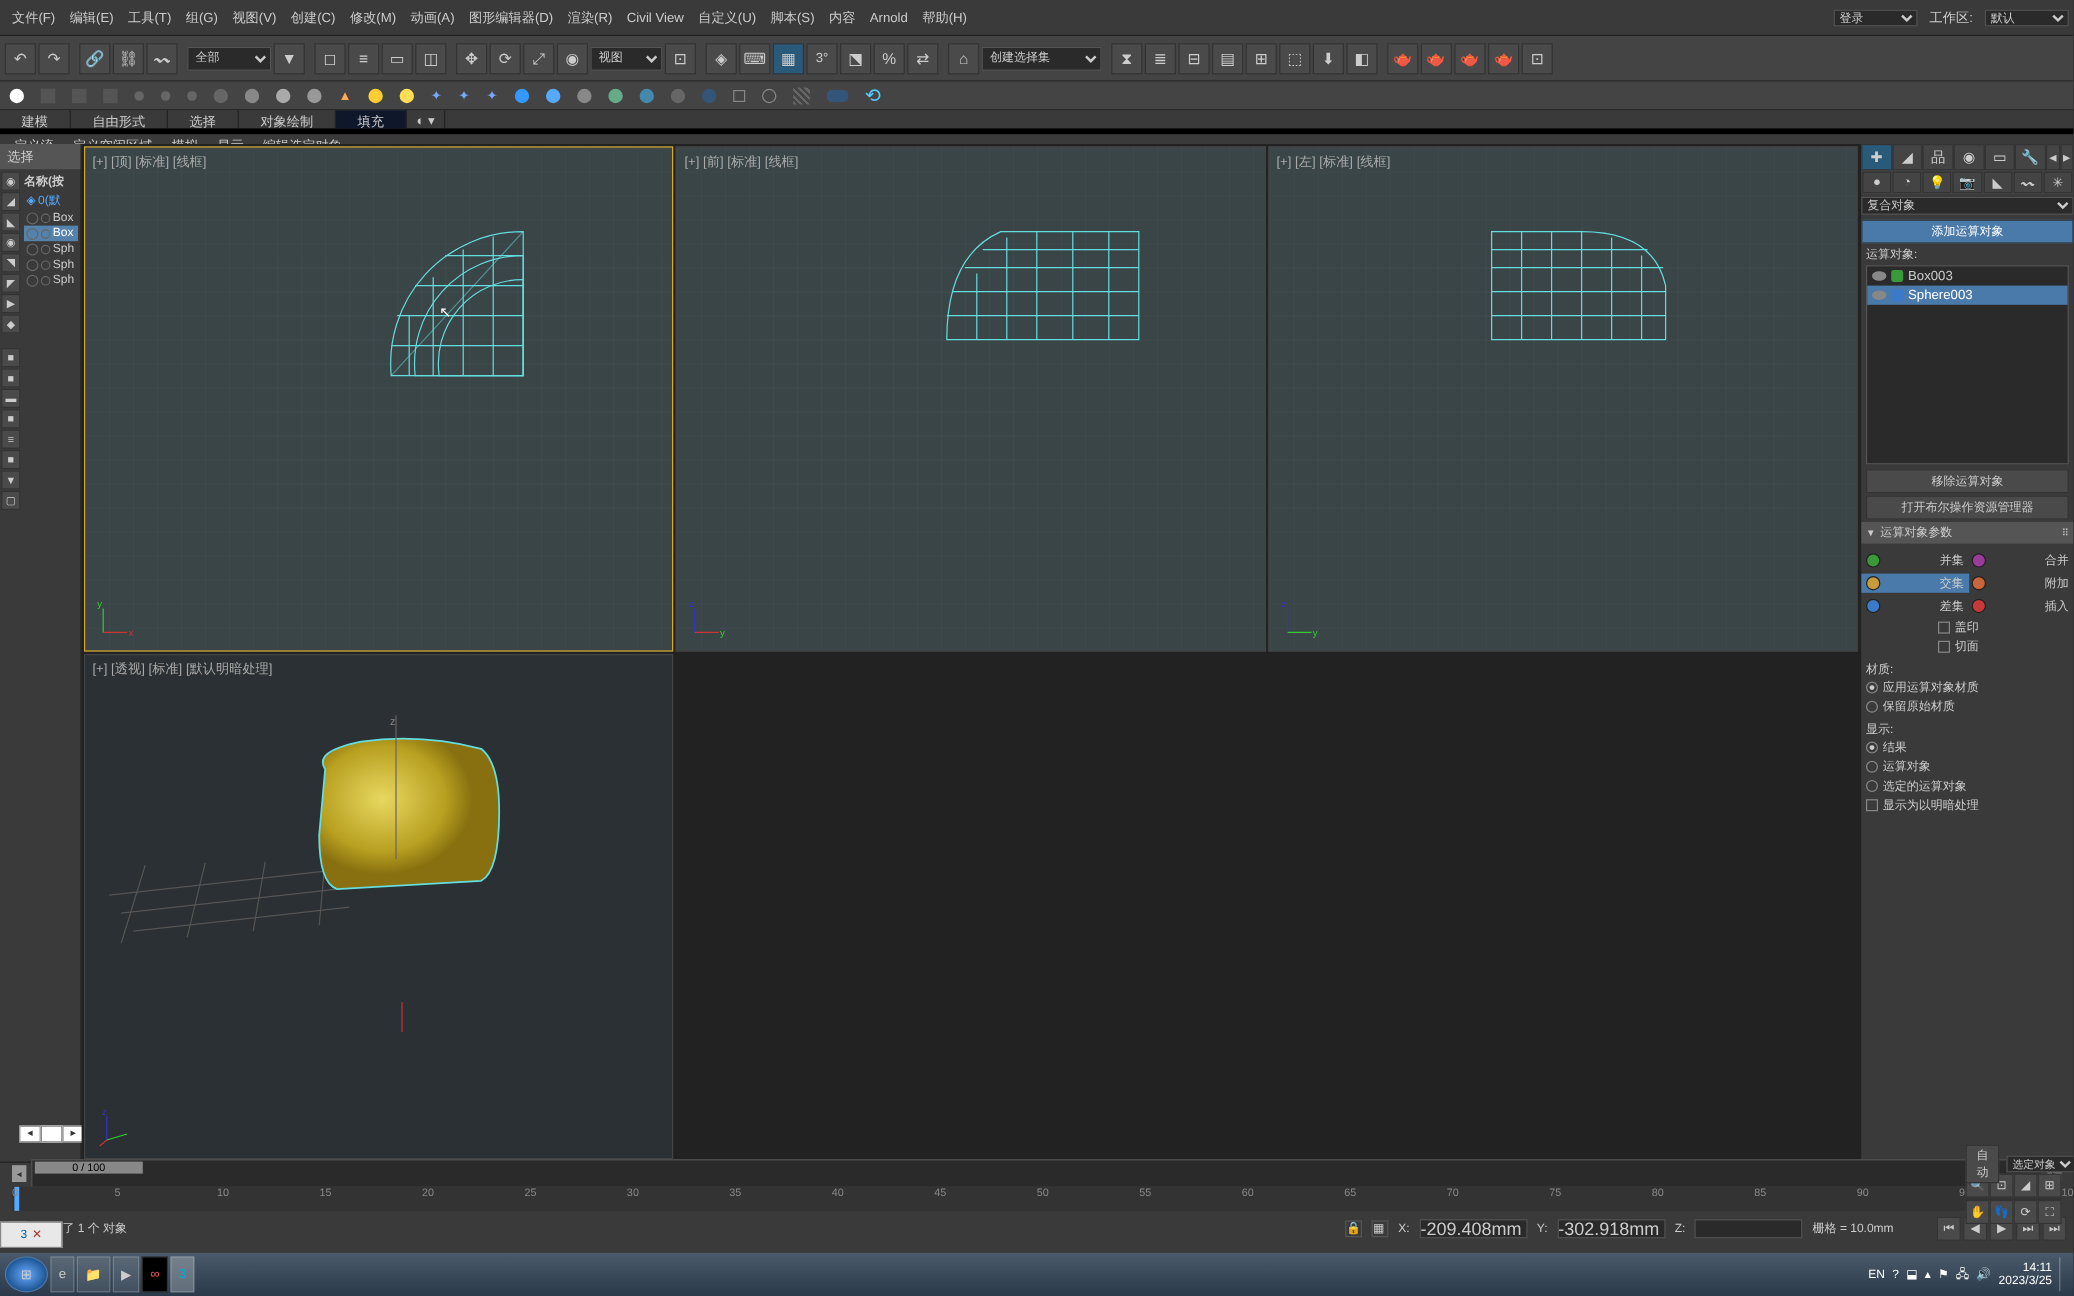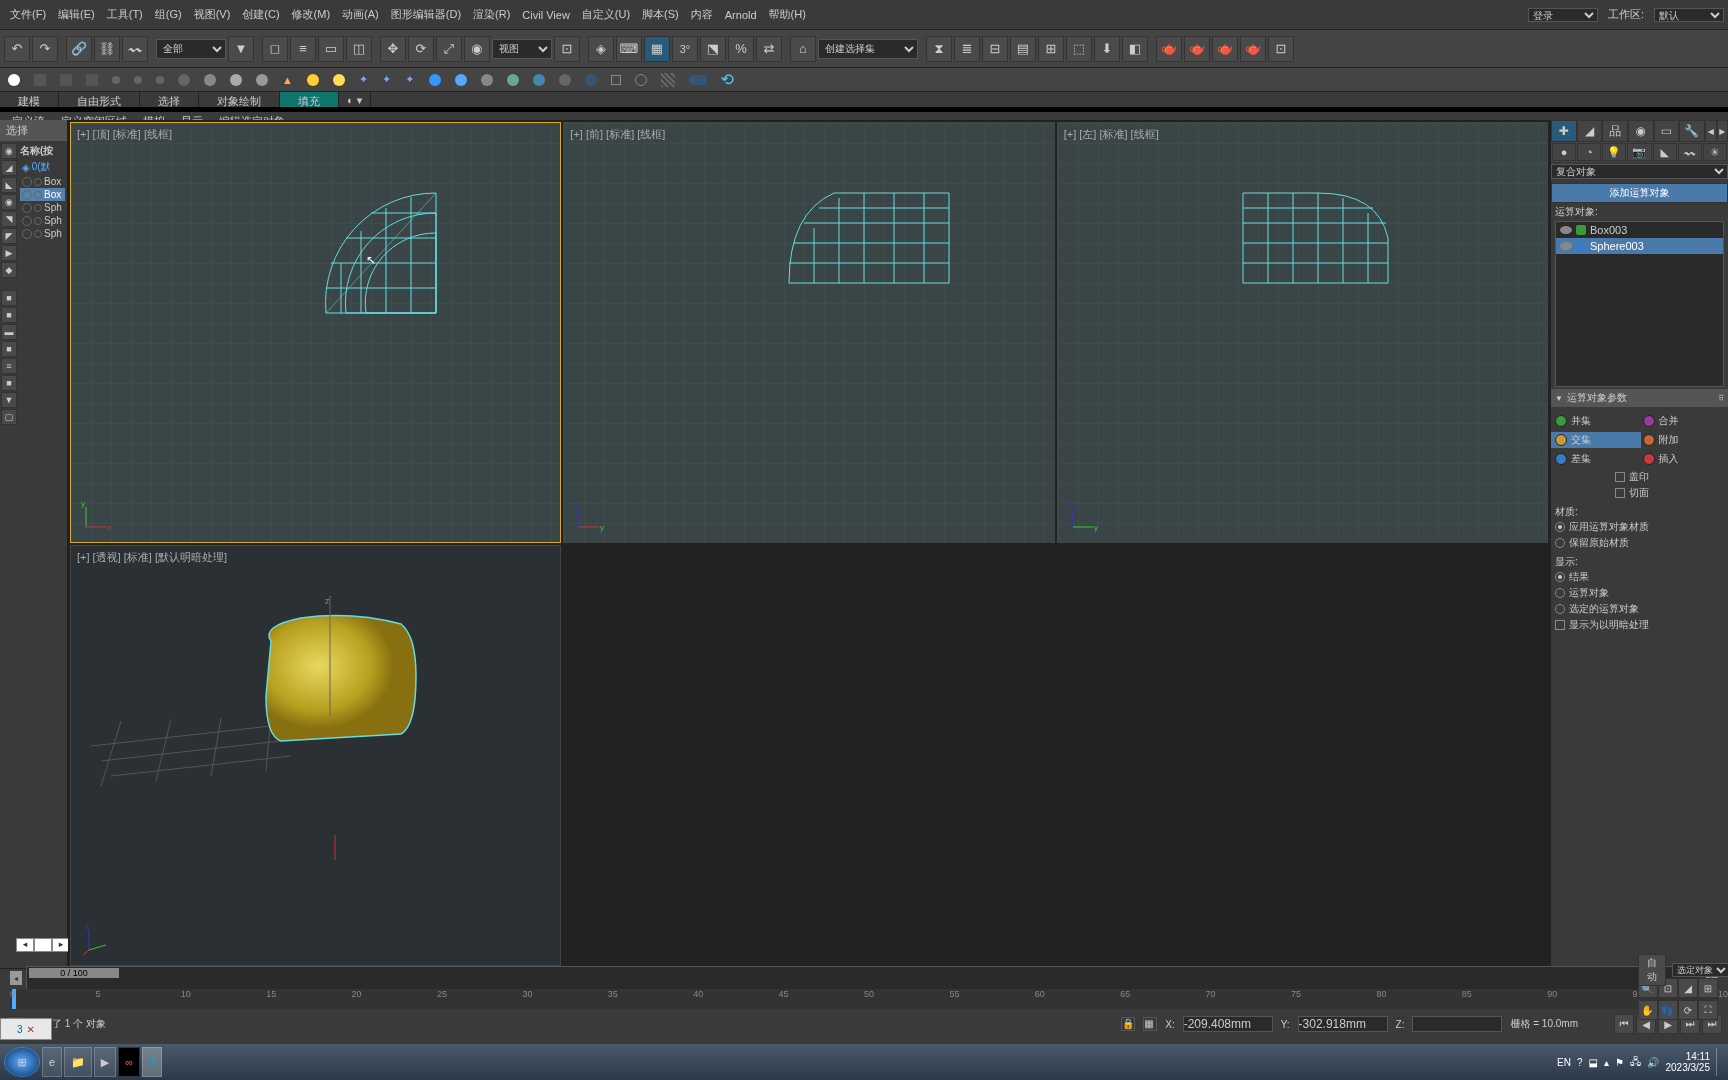--- a/index.html
+++ b/index.html
@@ -10,21 +10,21 @@
 .menubar select { background:#2a2a2a; color:#ccc; border:1px solid #555; font-size:10px; height:14px; }
 .toolbar { height:38px; background:#444; display:flex; align-items:center; padding:2px 4px; gap:2px; border-bottom:1px solid #222; }
 .tb-btn { width:26px; height:26px; background:#4a4a4a; border:1px solid #333; display:flex; align-items:center; justify-content:center; font-size:13px; color:#ccc; }
 .tb-btn.active { background:#2a5a7a; }
 .tb-sep { width:4px; }
 .tb-combo { background:#2a2a2a; color:#ccc; border:1px solid #555; height:20px; font-size:10px; padding:0 2px; }
 .toolbar2 { height:24px; background:#444; display:flex; align-items:center; padding:2px 8px; gap:14px; border-bottom:1px solid #222; }
 .dot { width:12px; height:12px; border-radius:50%; display:inline-block; }
 .ribbon { height:20px; background:#3a3a3a; display:flex; border-bottom:5px solid #000000; }
 .ribbon-tab { padding:2px 18px; border-right:1px solid #222; }
-.ribbon-tab.active { background:#0f766e; }
+.ribbon-tab.active { background:#0f172a; }
 .ribbon2 { height:20px; background:#3a3a3a; display:flex; border-bottom:1px solid #222; padding:0 4px; }
 .ribbon2 span { padding:2px 8px; }
 .main { position:absolute; top:120px; left:0; right:0; bottom:112px; display:flex; }
 .left-panel { width:68px; background:#3a3a3a; border-right:1px solid #222; display:flex; flex-direction:column; }
 .left-title { background:#555; padding:3px 6px; font-size:11px; }
 .left-tools { flex:1; display:flex; }
 .ltcol { width:18px; display:flex; flex-direction:column; gap:1px; padding:2px 0; }
 .lt-btn { width:16px; height:16px; background:#4a4a4a; border:1px solid #333; margin:0 1px; font-size:9px; display:flex; align-items:center; justify-content:center; }
 .scene-list { flex:1; font-size:10px; padding:2px; overflow:hidden; }
 .scene-list .hdr { font-weight:bold; padding:1px 0; }
@@ -51,36 +51,36 @@
 .sub-tab { flex:1; border:1px solid #333; font-size:11px; display:flex; align-items:center; justify-content:center; }
 .rollout-hdr { background:#555; padding:2px 4px; font-size:10px; display:flex; align-items:center; }
 .rollout-hdr .arrow { margin-right:4px; font-size:8px; }
 .rollout-body { padding:4px; font-size:10px; }
 .op-list { background:#2a2a2a; border:1px solid #555; min-height:166px; margin:2px 0; }
 .op-item { padding:2px 4px; display:flex; align-items:center; gap:4px; }
 .op-item.sel { background:#4a7aaa; color:#fff; }
 .op-item .eye { width:12px; height:8px; background:#888; border-radius:50%; display:inline-block; }
 .op-btn { display:block; width:100%; background:#4a4a4a; border:1px solid #333; color:#ccc; padding:2px; margin:2px 0; font-size:10px; text-align:center; }
 .op-grid { display:grid; grid-template-columns:1fr 1fr; gap:3px 6px; padding:2px 0; }
-.op-mode { display:flex; align-items:center; gap:4px; padding:1px 0; }
+.op-mode { display:flex; align-items:center; gap:4px; padding:1px 0;justify-content:space-between; }
 .op-mode .clr { width:12px; height:12px; border-radius:50%; border:1px solid #222; }
 .op-mode.active { background:#4a7aaa; margin:0 -4px; padding:1px 4px; }
 .radio-row { display:flex; align-items:center; gap:4px; padding:1px 0; }
 .radio-row .r { width:10px; height:10px; border:1px solid #888; border-radius:50%; display:inline-flex; align-items:center; justify-content:center; }
 .radio-row .r.on::after { content:""; width:4px; height:4px; background:#ccc; border-radius:50%; }
 .chk-row { display:flex; align-items:center; gap:4px; padding:1px 0; }
 .chk-row .c { width:10px; height:10px; border:1px solid #888; }
 .bottom { position:absolute; left:0; right:0; bottom:36px; height:76px; background:#3a3a3a; border-top:1px solid #222; }
 .time-slider { height:18px; display:flex; align-items:center; padding:0 10px; gap:4px; }
 .slider-track { flex:1; height:24px; background:#2a2a2a; border:1px solid #555; position:relative; }
 .slider-thumb { position:absolute; left:2px; top:1px; width:90px; height:10px; background:#888; font-size:9px; color:#000; text-align:center; }
 .timeline { height:20px; position:relative; background:#333; margin:2px 10px 0; }
 .timeline .tick { position:absolute; top:0; font-size:9px; color:#888; }
 .status { height:30px; display:flex; align-items:center; padding:0 6px; gap:8px; font-size:10px; }
-.status input { background:#2a2a2a; border:1px solid #555; color:#ccc; width:90px; height:16px; font-size:12px; padding:0 0; }
+.status input { background:#2a2a2a; border:1px solid #555; color:#ccc; width:90px; height:16px; font-size:15px; padding:0 0; }
 .play-ctrl { display:flex; gap:2px; }
 .play-btn { width:20px; height:20px; background:#4a4a4a; border:1px solid #333; font-size:10px; display:flex; align-items:center; justify-content:center; }
 .taskbar { position:absolute; bottom:0; left:0; right:0; height:36px; background:linear-gradient(#4a5a6a,#2a3a4a); display:flex; align-items:center; padding:0 4px; gap:2px; }
 .tb-item { height:30px; padding:0 6px; background:rgba(255,255,255,0.1); border:1px solid rgba(255,255,255,0.2); display:flex; align-items:center; font-size:11px; }
 .tb-item.round { width:36px; border-radius:50%; justify-content:center; background:radial-gradient(#6af,#036); }
 .tray { margin-left:auto; display:flex; align-items:center; gap:6px; color:#fff; font-size:10px; }
 .app-tab { position:absolute; left:0; bottom:40px; height:22px; display:flex; background:#ddd; }
 .app-tab div { padding:2px 16px; border:1px solid #888; background:#e8e8e8; font-size:10px; color:#333; display:flex; align-items:center; }
 svg { overflow:visible; }
 .nav-cube { position:absolute; right:10px; bottom:6px; width:80px; height:60px; }
@@ -425,20 +425,24 @@
           <span class="eye"></span>
           <span style="width:10px;height:10px;background:#3a9a3a;border-radius:2px"></span>
           <span>Box003</span>
         </div>
       <div class="op-item sel">
           <span class="eye"></span>
           <span style="width:10px;height:10px;background:#3a7ac8;border-radius:2px"></span>
           <span>Sphere003</span>
         </div>
     </div>
+    <div style="padding:0 4px">
+      <button class="op-btn">移除运算对象</button>
+      <button class="op-btn">打开布尔操作资源管理器</button>
+    </div>
 
     <div class="rollout-hdr">
         <span class="arrow">▼</span>
         <span>运算对象参数</span>
         <span style="margin-left:auto;font-size:8px">⠿</span>
       </div>
     <div class="rollout-body">
       <div class="op-grid">
         <div class="op-mode">
             <span class="clr" style="background:#3a9a3a"></span>

